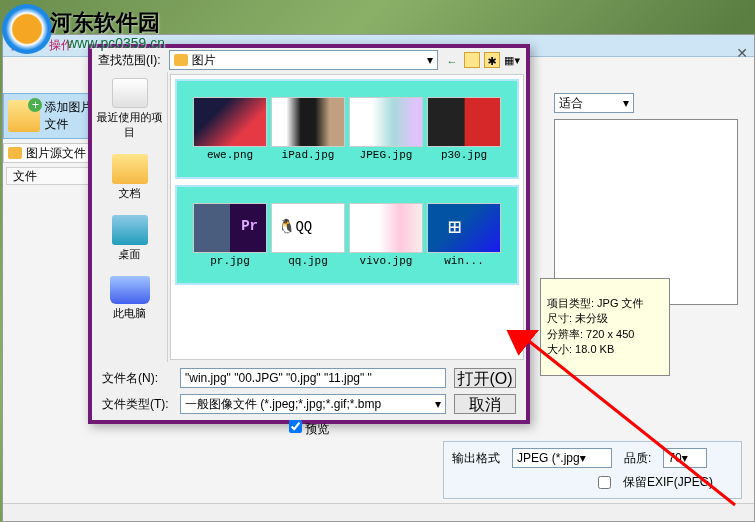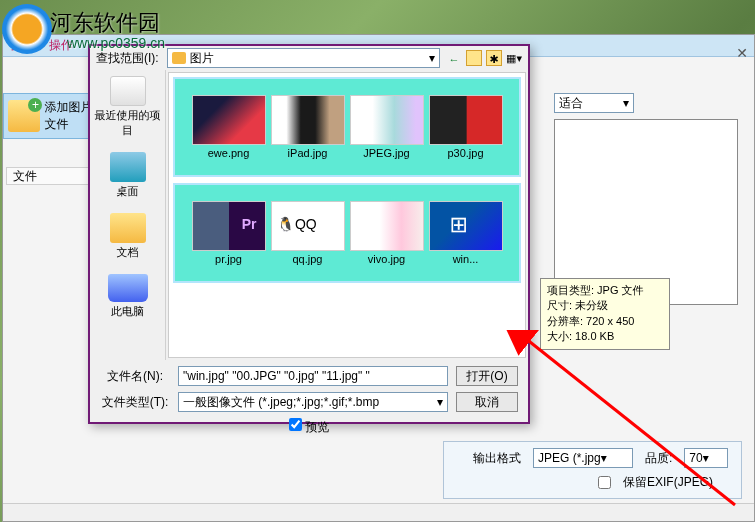--- a/index.html
+++ b/index.html
@@ -1,39 +1,39 @@
 <!DOCTYPE html>
 <html><head>
 <meta charset="utf-8">
 <style>
 * { box-sizing: border-box; margin: 0; padding: 0; }
 body { font-family: "Microsoft YaHei", SimSun, sans-serif; font-size: 12px; background: #7a9b5c; width: 755px; height: 522px; position: relative; overflow: hidden; }
 .desktop-bg { position: absolute; inset: 0; background: linear-gradient(135deg, #6b8e4e 0%, #8ab068 30%, #5a7d42 60%, #7fa05e 100%); }
 .watermark-badge { position: absolute; top: 4px; left: 2px; width: 50px; height: 50px; background: radial-gradient(circle, #f5a623 40%, #fff 45%, #1e88e5 60%); border-radius: 50%; z-index: 100; }
-.site-name { position: absolute; top: 8px; left: 50px; font-size: 22px; font-weight: normal; color: #000; z-index: 100; text-shadow: 1px 1px 2px rgba(255,255,255,0.5); }
+.site-name { position: absolute; top: 8px; left: 50px; font-size: 22px; font-weight: bold; color: #000; z-index: 100; text-shadow: 1px 1px 2px rgba(255,255,255,0.5); }
 .site-url { position: absolute; top: 35px; left: 67px; font-size: 14px; color: #0a6b3a; z-index: 100; text-shadow: 1px 1px 1px rgba(255,255,255,0.7); }
 .main-window { position: absolute; top: 34px; left: 2px; right: 0; bottom: 0; background: #f4f4f4; border: 1px solid #999; }
 .menubar { height: 22px; background: #cde5f5; border-bottom: 1px solid #a0c4e0; display: flex; align-items: center; padding: 0 8px; gap: 14px; }
 .menubar span { color: #be185d; }
 .toolbar-left { position: absolute; top: 58px; left: 0; width: 120px; }
 .add-src-btn { width: 118px; height: 46px; background: #bfdff5; border: 1px solid #7db5dd; display: flex; align-items: center; padding: 4px; gap: 4px; }
 .folder-ico { width: 38px; height: 32px; background: linear-gradient(#ffe48a, #f5b942); border-radius: 3px; position: relative; }
 .folder-ico::before { content: "+"; position: absolute; right: -2px; top: -2px; background: #4caf50; color: #fff; width: 14px; height: 14px; border-radius: 50%; font-size: 12px; text-align: center; line-height: 14px; }
 .tab-src { margin-top: 4px; height: 20px; background: #fff; border: 1px solid #ccc; display: flex; align-items: center; padding: 0 4px; gap: 4px; width: 118px; }
 .small-ico { width: 14px; height: 12px; background: #f5b942; border-radius: 2px; display: inline-block; }
 .file-list-hdr { position: absolute; top: 132px; left: 3px; width: 120px; height: 18px; background: #fafafa; border: 1px solid #d0d0d0; padding: 0 6px; }
-.dialog { position: absolute; top: 44px; left: 88px; width: 442px; height: 380px; background: #f0f0f0; border: 2px solid #701a75; box-shadow: 3px 3px 10px rgba(0,0,0,0.3); z-index: 50; }
+.dialog { position: absolute; top: 44px; left: 88px; width: 442px; height: 380px; background: #f0f0f0; border: 4px solid #701a75; box-shadow: 3px 3px 10px rgba(0,0,0,0.3); z-index: 50; }
 .dlg-top { height: 24px; display: flex; align-items: center; padding: 0 6px; gap: 6px; }
 .dlg-top label { margin-right: 2px; }
 .combo { height: 20px; border: 1px solid #7a9ab5; background: #fff; padding: 0 4px; display: inline-flex; align-items: center; min-width: 0; }
 .combo.lookIn { flex: 1; display: flex; align-items: center; gap: 4px; }
 .nav-icons { display: flex; gap: 4px; }
 .nav-icons span { width: 16px; height: 16px; display: inline-block; text-align: center; line-height: 16px; font-size: 11px; }
 .nav-icons .folder-nav { background: #ffe48a; border: 1px solid #d4a030; }
-.dlg-body { display: flex; height: 290px; }
+.dlg-body { display: flex; height: 290px; font-family: Liberation Mono, monospace; }
 .places { width: 76px; background: #f0f0f0; border-right: 1px solid #d0d0d0; padding: 6px 0; display: flex; flex-direction: column; align-items: center; gap: 14px; }
 .place { text-align: center; font-size: 11px; }
 .place-ico { width: 36px; height: 30px; margin: 0 auto 2px; border-radius: 3px; }
 .place-ico.recent { background: linear-gradient(#fff, #e0e0e0); border: 1px solid #ccc; }
 .place-ico.desktop { background: linear-gradient(#8ecae6, #219ebc); }
 .place-ico.docs { background: linear-gradient(#ffe48a, #f5b942); }
 .place-ico.pc { background: linear-gradient(#a0c4ff, #4361ee); width: 40px; height: 28px; border-radius: 3px 3px 6px 6px; }
 .thumbs { flex: 1; background: #fff; border: 1px solid #ccc; margin: 2px; overflow: hidden; padding: 4px; }
 .thumb-rows { display: flex; flex-direction: column; gap: 6px; }
 .thumb-row { display: flex; gap: 4px; border: 2px solid #b3e5fc; background: #5eead4; padding: 16px; }
@@ -46,30 +46,30 @@
 .img-p30 { background: linear-gradient(90deg, #222 50%, #d62828 52%); }
 .img-pr { background: linear-gradient(90deg, #4a5d7e 50%, #2a0845 50%); position: relative; }
 .img-pr::after { content: "Pr"; position: absolute; right: 8px; top: 14px; color: #e0aaff; font-weight: bold; font-size: 14px; }
 .img-qq { background: #fff; position: relative; }
 .img-qq::after { content: "🐧QQ"; position: absolute; left: 6px; top: 14px; font-size: 14px; }
 .img-vivo { background: linear-gradient(90deg, #fff 40%, #ffc8dd 70%, #f8edeb 100%); }
 .img-win { background: linear-gradient(135deg, #0353a4 40%, #1a1aef 100%); position: relative; }
 .img-win::after { content: "⊞"; color: #fff; position: absolute; left: 20px; top: 10px; font-size: 22px; }
 .dlg-bottom { padding: 6px 10px; }
 .dlg-row { display: flex; align-items: center; gap: 8px; margin-bottom: 6px; }
-.dlg-row label { width: 70px; text-align: center; }
+.dlg-row label { width: 70px; text-align: left; }
 .txt-input { flex: 1; height: 20px; border: 1px solid #7a9ab5; background: #fff; padding: 0 4px; font-size: 12px; }
-.dlg-btn { width: 62px; height: 20px; background: #e8e8e8; border: 1px solid #888; font-size: 12px; cursor: pointer; }
+.dlg-btn { width: 62px; height: 20px; background: #e8e8e8; border: 1px solid #888; font-size: 16px; cursor: pointer; }
 .dlg-preview-chk { text-align: center; margin-top: 6px; }
-.tooltip { position: absolute; top: 278px; left: 540px; width: 130px; background: #ffffe1; border: 1px solid #888; padding: 4px 6px; font-size: 11px; z-index: 60; line-height: 1.4; }
+.tooltip { position: absolute; top: 278px; left: 540px; width: 130px; background: #ffffe1; border: 1px solid #888; padding: 17px 6px; font-size: 11px; z-index: 60; line-height: 1.4; }
 .preview-panel { position: absolute; top: 58px; right: 12px; width: 188px; }
 .display-sel { margin-bottom: 6px; }
 .preview-area { width: 184px; height: 186px; background: #fff; border: 1px solid #888; }
 .bottom-panel { position: absolute; bottom: 22px; left: 440px; right: 12px; height: 58px; border: 1px solid #b0c4d8; background: #f0f6fb; padding: 6px 8px; }
-.bp-row { display: flex; align-items: center; gap: 12px; margin-bottom: 6px; margin-left: 21px; }
+.bp-row { display: flex; align-items: center; gap: 12px; margin-bottom: 6px; }
 .bp-row .combo { width: 100px; }
 .red-arrow { position: absolute; z-index: 200; right: 10px; top: 330px; width: 240px; height: 180px; pointer-events: none; }
 .status-bar { position: absolute; bottom: 0; left: 0; right: 0; height: 18px; background: #f0f0f0; border-top: 1px solid #ccc; }
 .close-x { position: absolute; top: 10px; right: 6px; font-size: 14px; color: #555; z-index: 20; }
 </style>
 </head>
 <body>
 
 <div class="desktop-bg"></div>
 
@@ -82,20 +82,24 @@
 
   <div class="menubar">
     <span>文件</span>
     <span>操作</span>
   </div>
 
   <div class="toolbar-left">
     <div class="add-src-btn">
       <div class="folder-ico"></div>
       <span>添加图片源文件</span>
+    </div>
+    <div class="tab-src">
+      <span class="small-ico"></span>
+      <span>图片源文件</span>
     </div>
   </div>
   <div class="file-list-hdr">
     <span>文件</span>
   </div>
 
   <div class="preview-panel">
     <div class="display-sel">
       <span class="combo" style="width:80px">
         <span>适合</span>
@@ -141,26 +145,26 @@
     </div>
   </div>
 
   <div class="dlg-body">
     <div class="places">
       <div class="place">
         <div class="place-ico recent"></div>
         <div>最近使用的项目</div>
       </div>
       <div class="place">
+        <div class="place-ico docs"></div>
+        <div>文档</div>
+      </div>
+      <div class="place">
         <div class="place-ico desktop"></div>
         <div>桌面</div>
-      </div>
-      <div class="place">
-        <div class="place-ico docs"></div>
-        <div>文档</div>
       </div>
       <div class="place">
         <div class="place-ico pc"></div>
         <div>此电脑</div>
       </div>
     </div>
 
     <div class="thumbs">
       <div class="thumb-rows">
         <div class="thumb-row">

